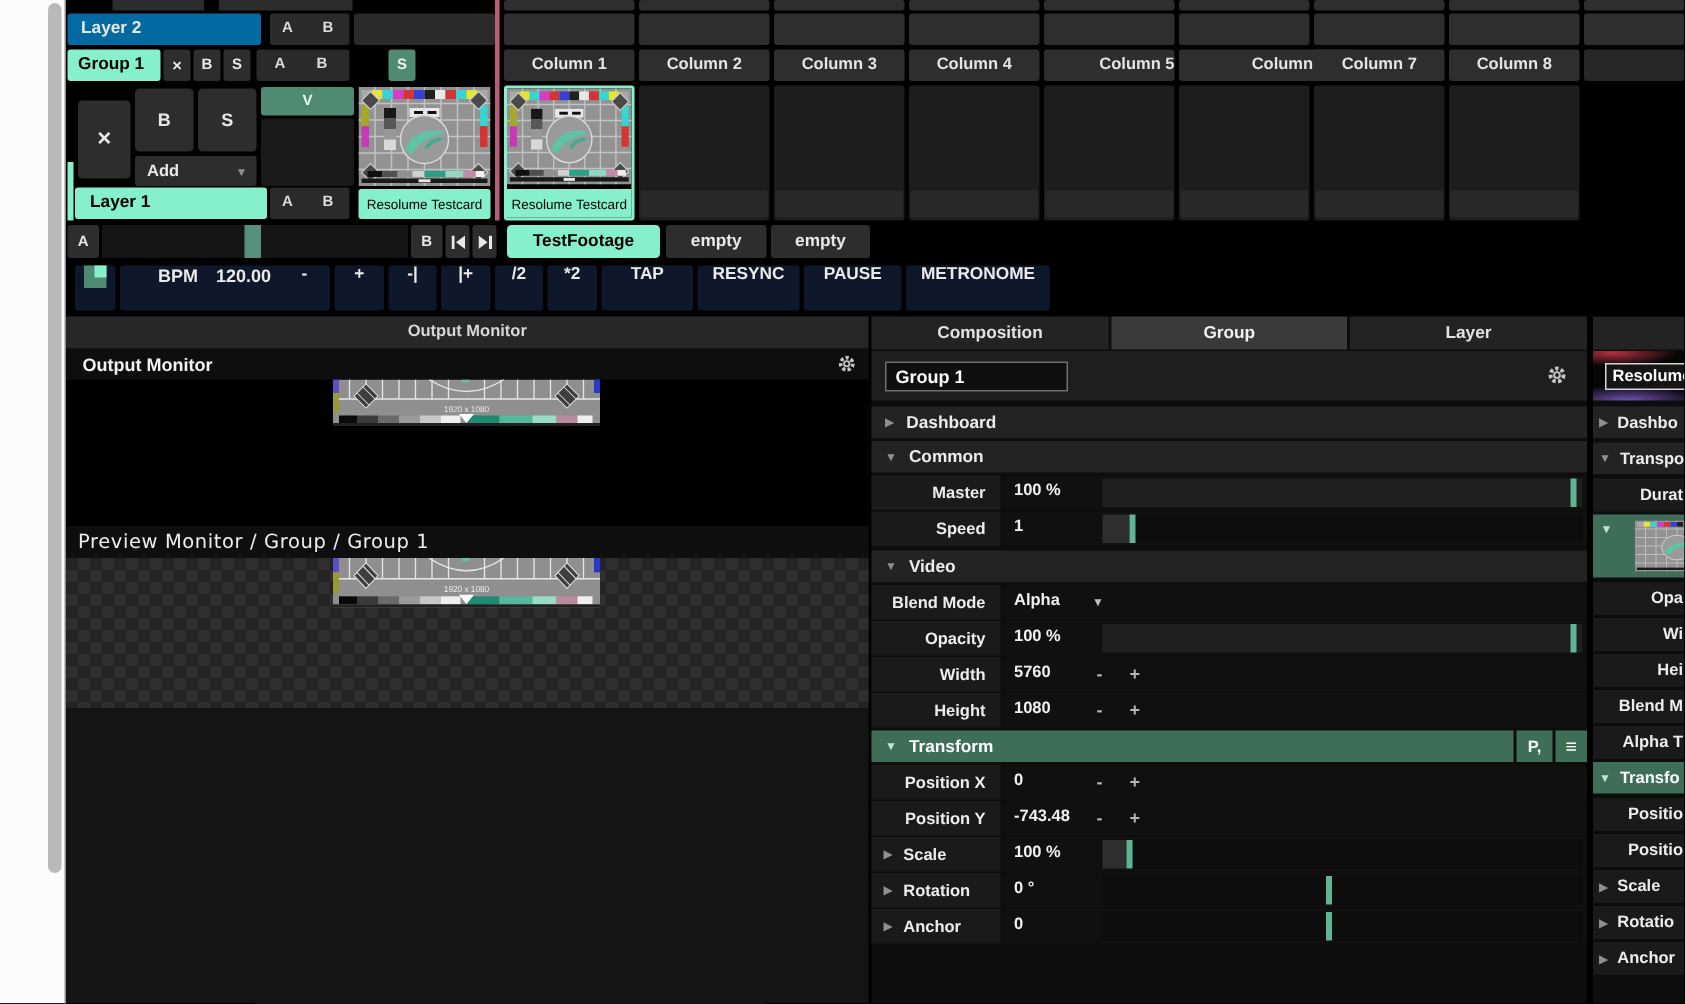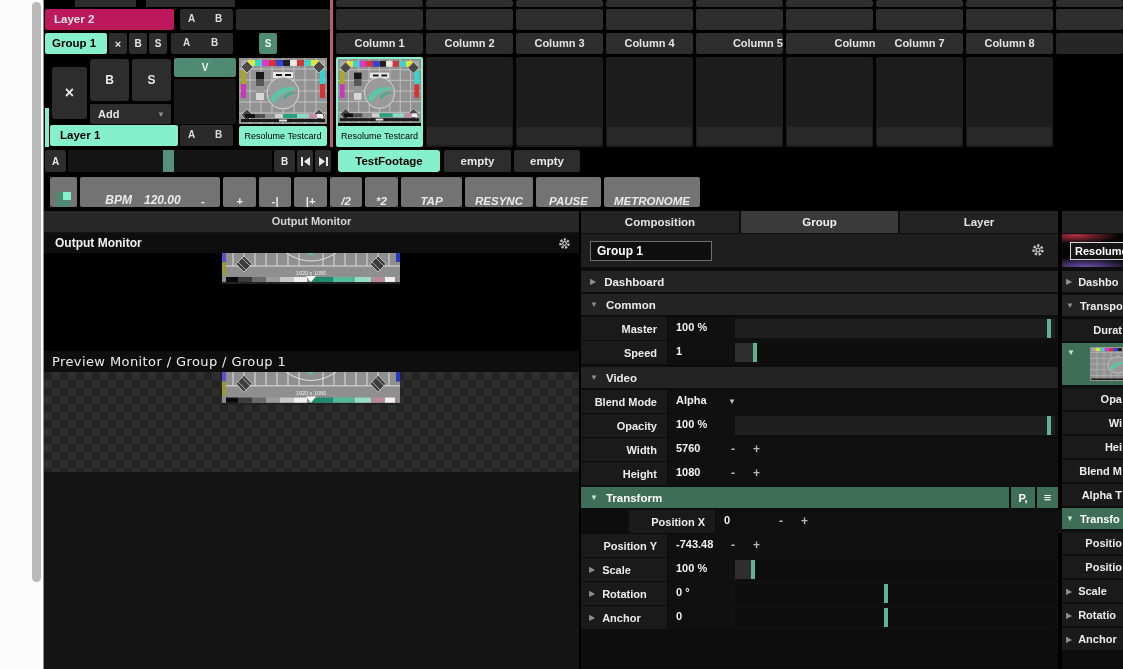--- a/index.html
+++ b/index.html
@@ -30,22 +30,22 @@
   .ival{position:absolute;left:7px;top:4px;font-weight:700;font-size:11px;color:#f0f0f0;}
   .sect{background:#232323;color:#ececec;font-weight:700;font-size:11.5px;
         display:flex;align-items:center;gap:8px;padding-left:9px;box-sizing:border-box;}
   .sect-green{background:#3e6e58;color:#fff;}
   .arrow{font-size:8px;color:#8f8f8f;}
   .arrow-lt{font-size:8px;color:#c6e2d4;}
   .slider{position:absolute;top:2px;height:19px;background:#0d0d0d;}
   .handle{position:absolute;top:0;width:4px;height:100%;background:#5fb592;}
   .fill{position:absolute;top:0;left:0;height:100%;background:#2e2e2e;}
   .stepper{position:absolute;top:4px;font-weight:700;font-size:12px;color:#b4b4b4;}
-  .tbtn{background:#737373;color:#eaeaea;font-weight:700;font-size:11.5px;border-radius:2px;
-        display:flex;align-items:flex-end;justify-content:center;font-style:italic;}
+  .tbtn{background:#0f172a;color:#eaeaea;font-weight:700;font-size:11.5px;border-radius:2px;
+        display:flex;align-items:flex-start;justify-content:center;}
   .clipblur{background:
      radial-gradient(ellipse 60px 12px at 22% 4%, #b03040 0%, rgba(176,48,64,0) 72%),
      radial-gradient(ellipse 70px 14px at 38% 100%, #7050b0 0%, rgba(112,80,176,0) 72%),
      #060606;}
   .fp-param{background:#1a1a1a;color:#ececec;font-weight:700;font-size:11px;
             display:flex;align-items:center;justify-content:flex-end;padding-right:1px;box-sizing:border-box;}
   .fp-hdr{background:#232323;color:#ececec;font-weight:700;font-size:11px;
           display:flex;align-items:center;gap:6px;padding-left:4px;box-sizing:border-box;}
 </style>
 </head>
@@ -61,21 +61,21 @@
   <div class="abs gridcell" style="left:336px;top:0;width:87px;height:7px;"></div>
   <div class="abs gridcell" style="left:426px;top:0;width:87px;height:7px;"></div>
   <div class="abs gridcell" style="left:516px;top:0;width:87px;height:7px;"></div>
   <div class="abs gridcell" style="left:606px;top:0;width:87px;height:7px;"></div>
   <div class="abs gridcell" style="left:696px;top:0;width:87px;height:7px;"></div>
   <div class="abs gridcell" style="left:786px;top:0;width:87px;height:7px;"></div>
   <div class="abs gridcell" style="left:876px;top:0;width:87px;height:7px;"></div>
   <div class="abs gridcell" style="left:966px;top:0;width:87px;height:7px;"></div>
   <div class="abs gridcell" style="left:1056px;top:0;width:67px;height:7px;"></div>
 
-  <div class="abs" style="left:45px;top:9px;width:129px;height:21px;background:#be185d;border-radius:2px;color:#e8e8e8;font-weight:700;font-size:11.5px;line-height:21px;padding-left:9px;box-sizing:border-box;">Layer 2</div>
+  <div class="abs" style="left:45px;top:9px;width:129px;height:21px;background:#0369a1;border-radius:2px;color:#e8e8e8;font-weight:700;font-size:11.5px;line-height:21px;padding-left:9px;box-sizing:border-box;">Layer 2</div>
   <div class="abs abox" style="left:180px;top:9px;width:53px;height:21px;">
     <span style="left:8px;">A</span>
     <span style="left:35px;">B</span>
   </div>
   <div class="abs abox" style="left:236px;top:9px;width:94px;height:21px;"></div>
   <div class="abs gridcell" style="left:336px;top:9px;width:87px;height:21px;"></div>
   <div class="abs gridcell" style="left:426px;top:9px;width:87px;height:21px;"></div>
   <div class="abs gridcell" style="left:516px;top:9px;width:87px;height:21px;"></div>
   <div class="abs gridcell" style="left:606px;top:9px;width:87px;height:21px;"></div>
   <div class="abs gridcell" style="left:696px;top:9px;width:87px;height:21px;"></div>
@@ -451,21 +451,21 @@
       </div>
     </div>
 
     <div class="sect sect-green" style="position:absolute;left:0;top:276px;width:428px;height:21px;">
       <span class="arrow-lt">▼</span>
       <span>Transform</span>
     </div>
     <div class="flexc" style="position:absolute;left:430px;top:276px;width:24px;height:21px;background:#3e6e58;color:#fff;font-weight:700;font-size:11px;">P,</div>
     <div class="flexc" style="position:absolute;left:456px;top:276px;width:21px;height:21px;background:#3e6e58;color:#fff;font-weight:700;font-size:13px;">≡</div>
 
-    <div style="position:absolute;left:0;top:299px;width:477px;height:23px;margin-left:48px;">
+    <div style="position:absolute;left:0;top:299px;width:477px;height:23px;">
       <div class="ilabel" style="position:absolute;left:0;top:0;width:86px;height:23px;">Position X</div>
       <div class="ictrl" style="left:88px;top:0;width:389px;height:23px;">
         <span class="ival">0</span>
         <span class="stepper" style="left:62px;">-</span>
         <span class="stepper" style="left:84px;">+</span>
       </div>
     </div>
 
     <div style="position:absolute;left:0;top:323px;width:477px;height:23px;">
       <div class="ilabel" style="position:absolute;left:0;top:0;width:86px;height:23px;">Position Y</div>

